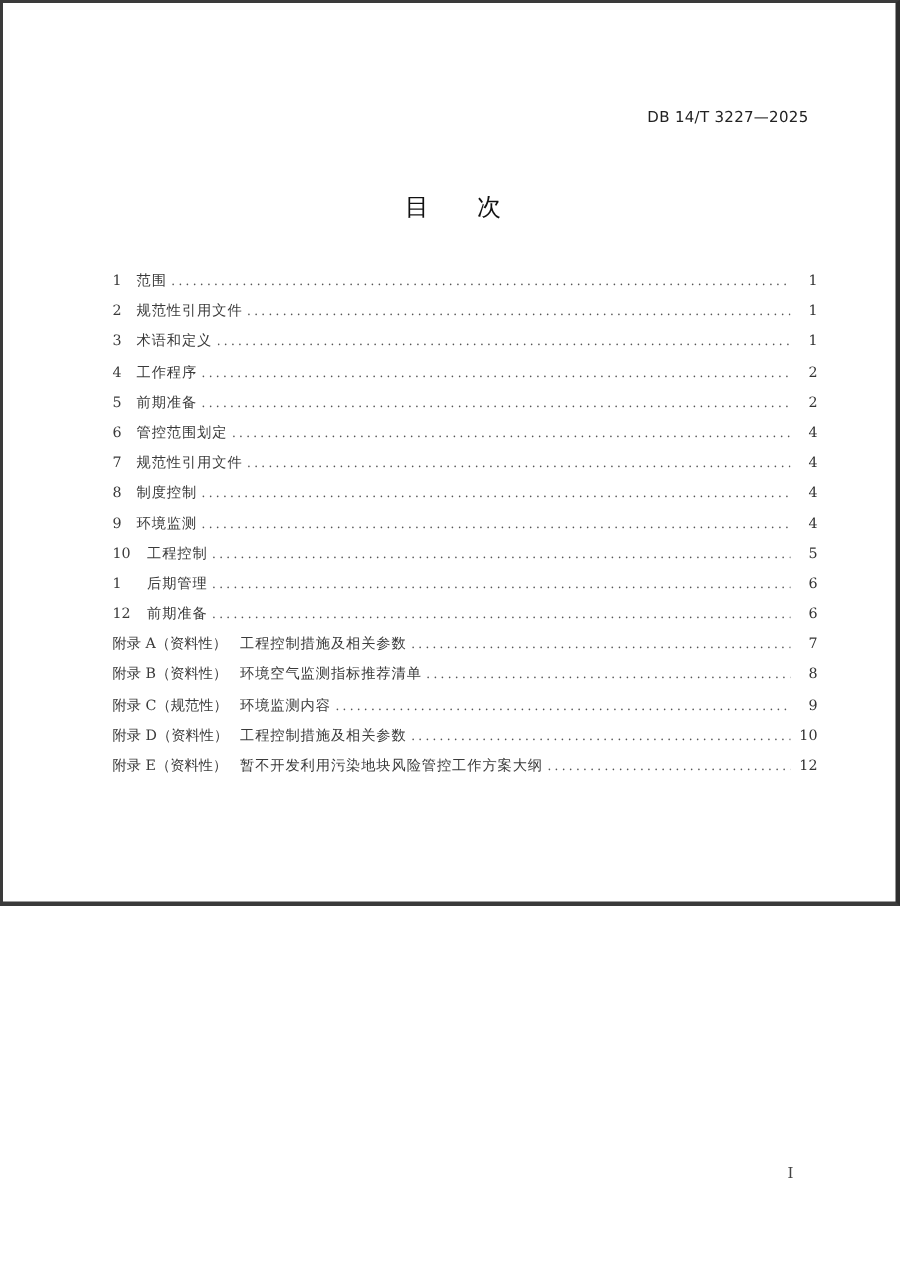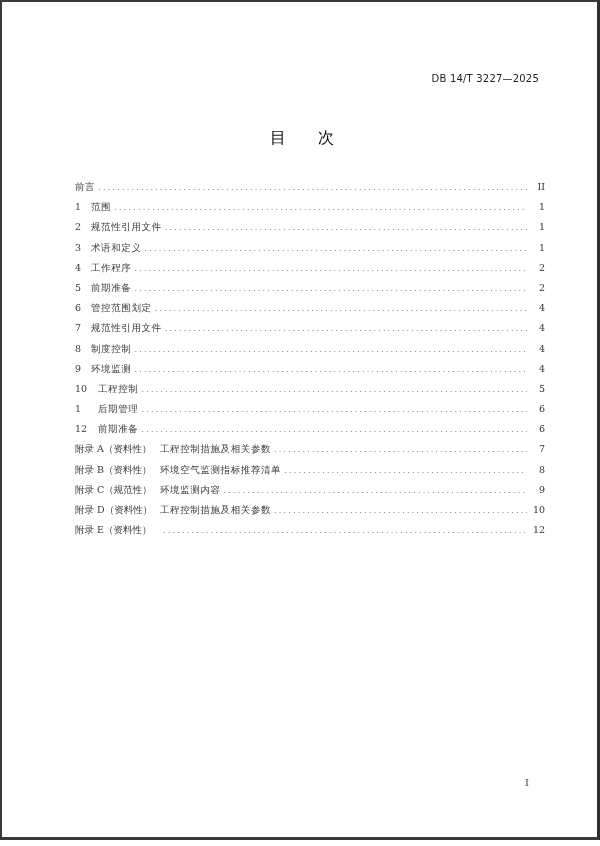--- a/index.html
+++ b/index.html
@@ -13,21 +13,21 @@
       position: relative;
       overflow: hidden;
       font-family: "DejaVu Serif", "Liberation Serif", serif;
       color: #2a2a2a;
     }
     .page {
       position: absolute;
       left: 0;
       top: 0;
       width: 600px;
-      height: 840px;
+      height: 604px;
       box-sizing: border-box;
       border-top: 2px solid #3a3a3a;
       border-left: 2px solid #3a3a3a;
       border-right: 3px solid #2e2e2e;
       border-bottom: 3px solid #3a3a3a;
       background: #ffffff;
     }
     .std-code {
       position: absolute;
       right: 58px;
@@ -115,25 +115,20 @@
 <div class="page">
 
   <div class="std-code">DB 14/T 3227—2025</div>
 
   <div class="toc-title">
     <span>目</span><span class="gap"></span><span>次</span>
   </div>
 
   <div class="toc">
 
-    <div class="toc-row">
-      <span class="label">前言</span>
-      <span class="leader"></span>
-      <span class="page-num">II</span>
-    </div>
 
     <div class="toc-row">
       <span class="num">1</span>
       <span class="label">范围</span>
       <span class="leader"></span>
       <span class="page-num">1</span>
     </div>
 
     <div class="toc-row">
       <span class="num">2</span>
@@ -235,20 +230,21 @@
 
     <div class="toc-row">
       <span class="appx">附录 D（资料性）</span>
       <span class="label">工程控制措施及相关参数</span>
       <span class="leader"></span>
       <span class="page-num">10</span>
     </div>
 
     <div class="toc-row">
       <span class="appx">附录 E（资料性）</span>
+      <span class="label">暂不开发利用污染地块风险管控工作方案大纲</span>
       <span class="leader"></span>
       <span class="page-num">12</span>
     </div>
 
   </div>
 
   <div class="page-number">I</div>
 
 </div>
 

